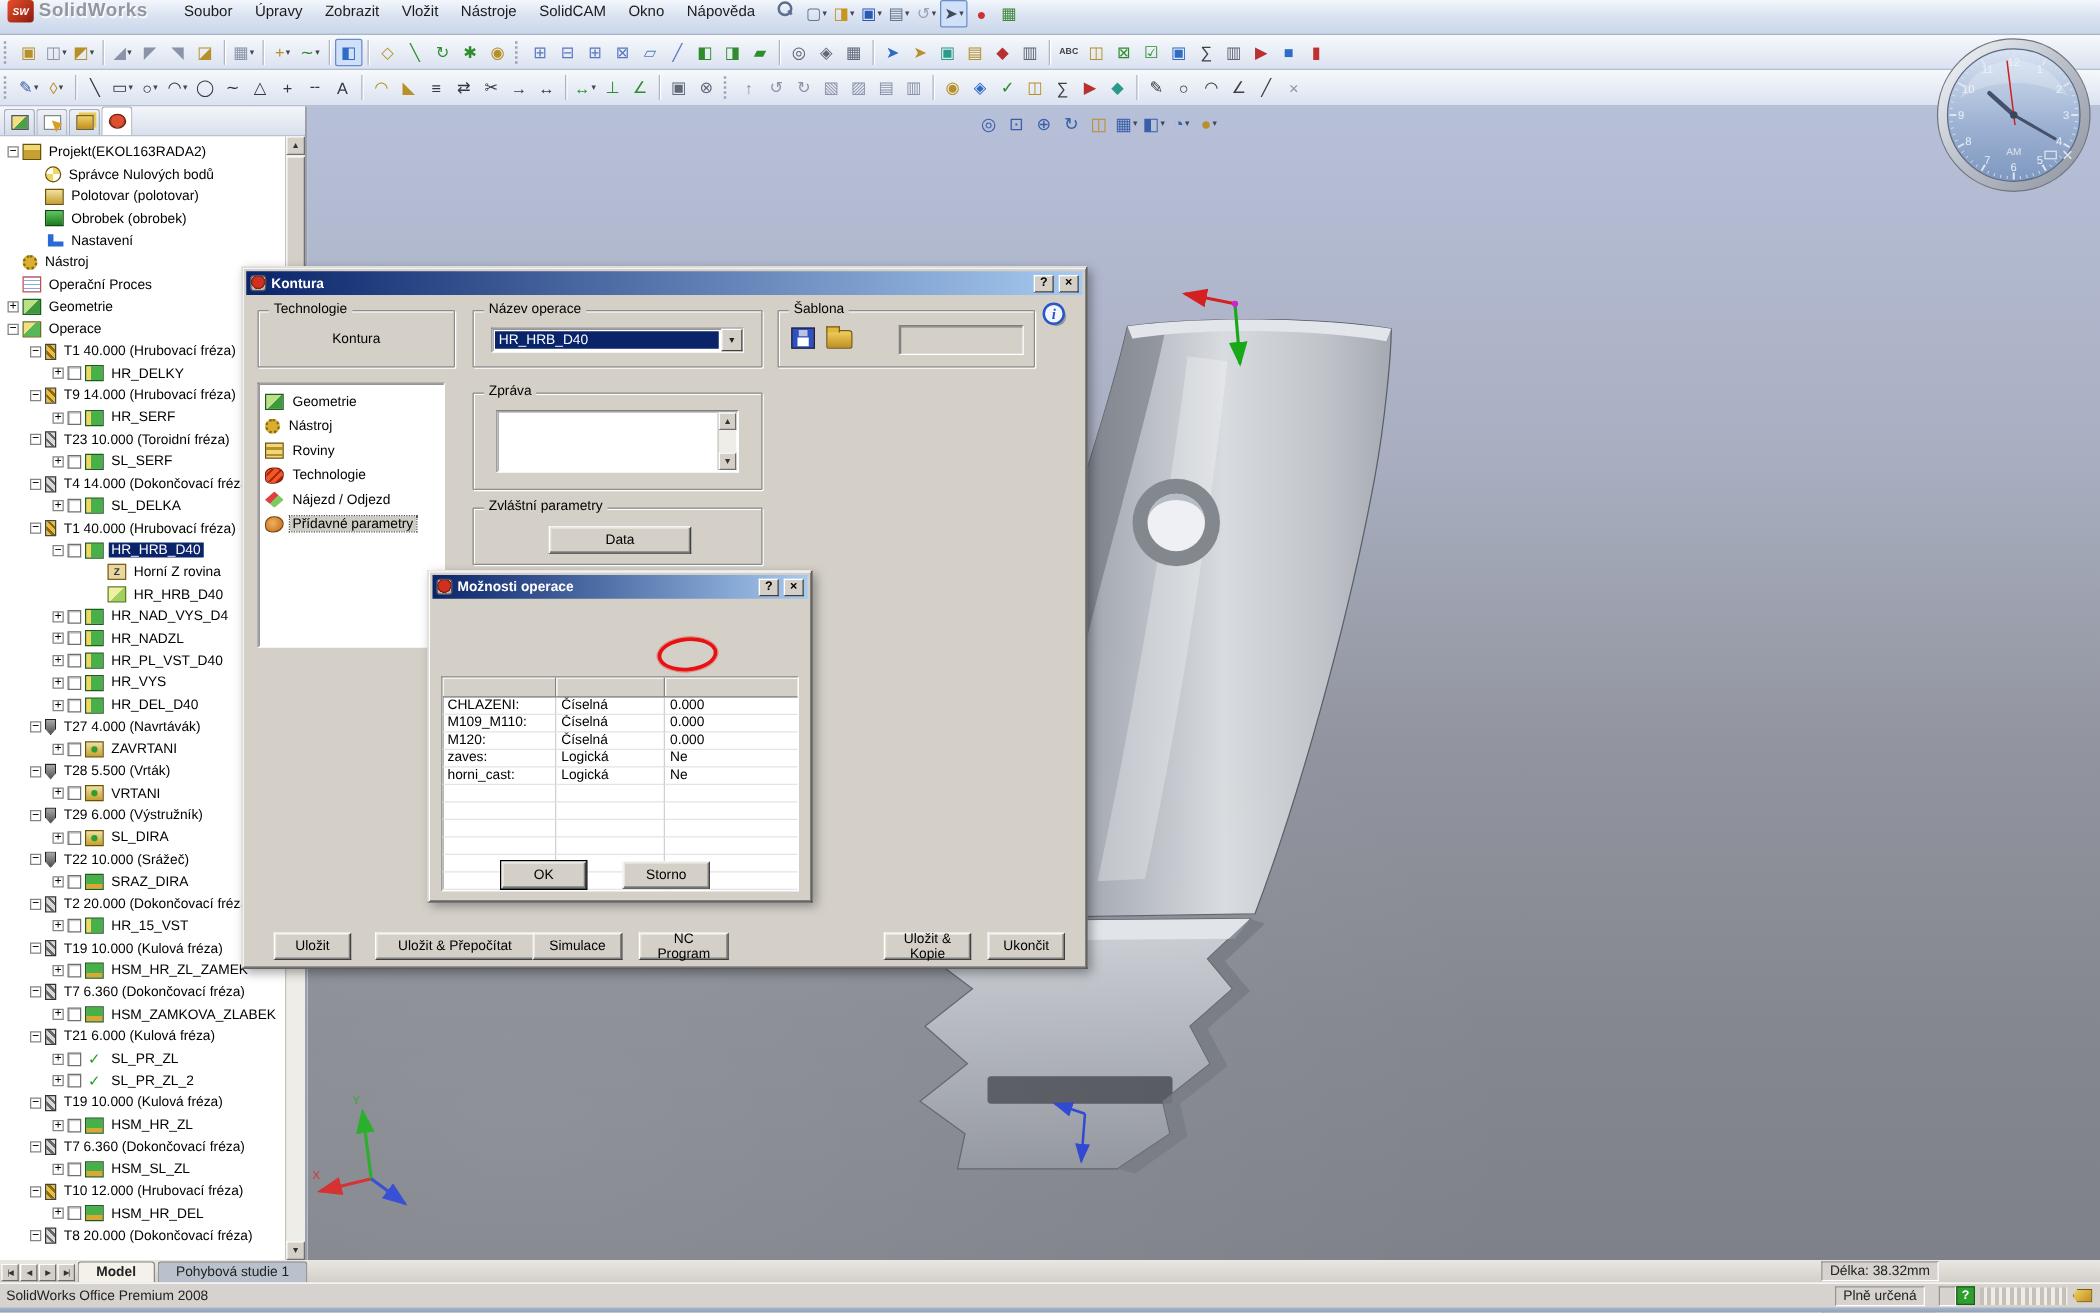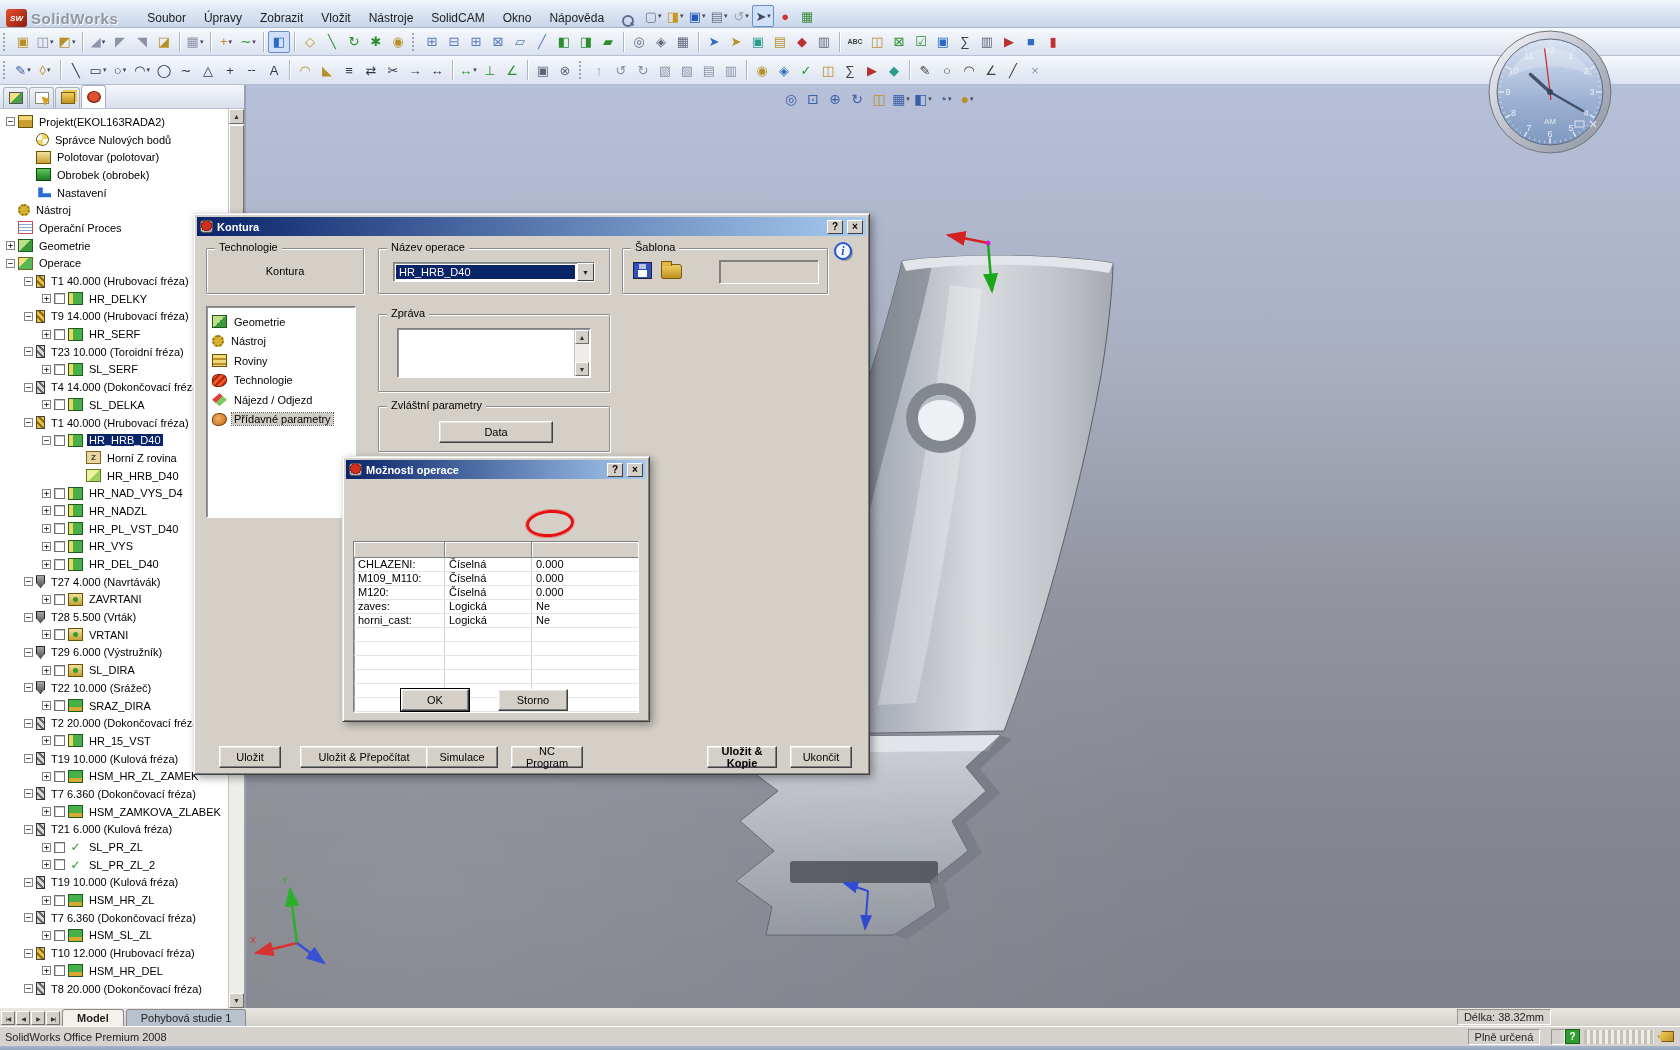--- a/index.html
+++ b/index.html
@@ -1,21 +1,21 @@
 <!DOCTYPE html>
 <html><head>
 <meta charset="utf-8">
 <style>
   html,body{margin:0;padding:0;width:1680px;height:1050px;overflow:hidden;
     font-family:"Liberation Sans","DejaVu Sans",sans-serif;background:#d6d3ce;position:relative;}
   *{box-sizing:border-box;}
   
   #titlebar{position:absolute;left:0;top:0;width:1680px;height:28px;
     background:linear-gradient(#f3f7fc,#dbe4f2 45%,#c9d6ea);border-bottom:1px solid #a9b5c9;
-    display:flex;align-items:flex-end;z-index:30;}
+    display:flex;align-items:flex-start;z-index:30;}
   .swbadge{width:21px;height:18px;margin:0 4px 0 6px;border-radius:3px;flex:none;
     background:linear-gradient(135deg,#e8502c,#8c1a10);color:#fff;font:bold italic 8px "Liberation Sans",sans-serif;
     display:flex;align-items:center;justify-content:center;}
   .appname{font-weight:bold;font-size:15px;color:#93969c;text-shadow:1px 1px 0 rgba(255,255,255,.85);
     letter-spacing:.5px;margin-right:20px;}
   .mi{padding:2px 9px;font-size:12px;color:#1c1c1c;cursor:default;}
   .mag{width:13px;height:13px;position:relative;margin:0 8px;flex:none;}
   .mag::before{content:"";position:absolute;left:1px;top:1px;width:8px;height:8px;border:2px solid #5b6e90;border-radius:50%;}
   .mag::after{content:"";position:absolute;left:9px;top:9px;width:4px;height:2px;background:#5b6e90;transform:rotate(45deg);}
   #quick-icons{display:flex;align-items:center;}
@@ -184,21 +184,21 @@
   .scell{height:16px;padding:0 6px;display:flex;align-items:center;background:#d6d3ce;
     border:1px solid;border-color:#9a968e #fff #fff #9a968e;white-space:nowrap;}
   .qmark{width:15px;height:15px;background:#2e9e2e;color:#fff;font-weight:bold;font-size:10px;
     display:flex;align-items:center;justify-content:center;border:1px solid #1c5c1c;}
   .grip-stripes{width:70px;height:14px;background:repeating-linear-gradient(90deg,#c4c1ba 0 3px,#efede6 3px 6px);margin:0 4px;}
   .tag-ic{width:16px;height:11px;background:linear-gradient(135deg,#f0d060,#c09020);border:1px solid #7a5a10;
     clip-path:polygon(0 50%,25% 0,100% 0,100% 100%,25% 100%);margin-right:6px;}
   #bottomstrip{position:absolute;left:0;top:1046px;width:1680px;height:4px;
     background:linear-gradient(#a9b6ca,#8ea0ba);z-index:15;}
   
-  #clock{position:absolute;left:1487px;top:29px;width:126px;height:126px;z-index:70;}
+  #clock{position:absolute;left:1548px;top:29px;width:126px;height:126px;z-index:70;}
   .cnum{font-size:9px;fill:#e9eef8;font-family:"Liberation Sans",sans-serif;}
   #clock .am{font-size:8px;fill:#dfe6f2;}
 </style>
 </head>
 <body>
 
 <div id="titlebar">
   <span class="swbadge">SW</span>
   <span class="appname">SolidWorks</span>
   <nav id="menubar" style="display:flex;align-items:center;">
@@ -1028,21 +1028,21 @@
         <span class="sbbtn" style="top:0;">▲</span>
         <span class="sbbtn" style="bottom:0;">▼</span>
       </div>
     </div>
   </div>
 
   <button class="b3" style="left:25px;top:532px;width:62px;height:22px;">Uložit</button>
   <button class="b3" style="left:106px;top:532px;width:128px;height:22px;">Uložit &amp; Přepočítat</button>
   <button class="b3" style="left:232px;top:532px;width:72px;height:22px;">Simulace</button>
   <button class="b3" style="left:317px;top:532px;width:72px;height:22px;">NC Program</button>
-  <button class="b3" style="left:513px;top:532px;width:70px;height:22px;font-weight:bold;">Uložit &amp; Kopie</button>
+  <button class="b3" style="left:513px;top:532px;width:70px;height:22px;">Uložit &amp; Kopie</button>
   <button class="b3" style="left:596px;top:532px;width:62px;height:22px;">Ukončit</button>
 </div>
 
 <div class="dlg" id="moznosti" style="left:342px;top:456px;width:308px;height:266px;z-index:50;">
   <div class="dtitle">
     <span class="cam-ic"></span>
     <span>Možnosti operace</span>
     <span class="sp"></span>
     <span class="dbtn">?</span>
     <span class="dbtn">×</span>

